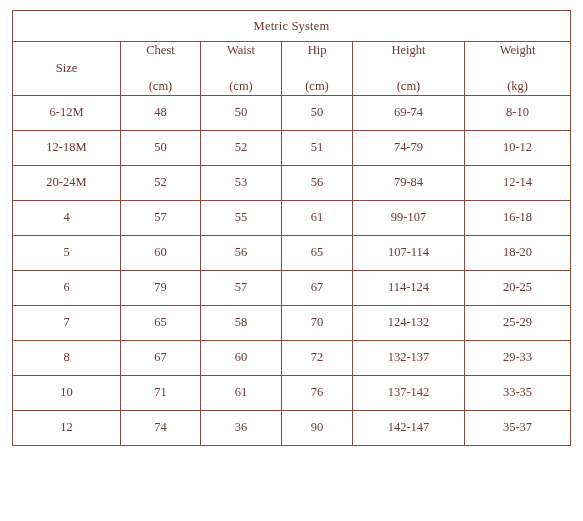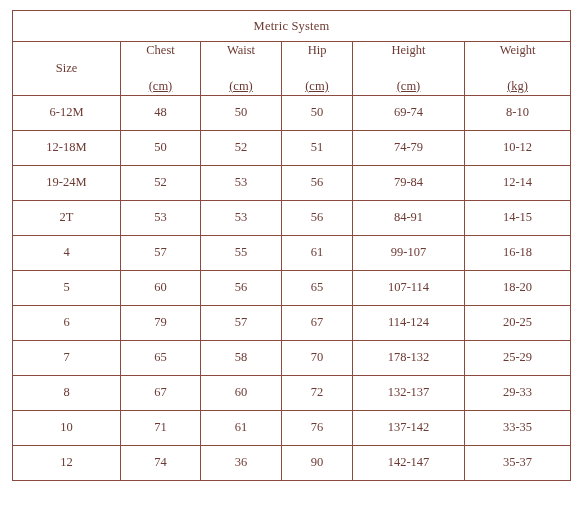--- a/index.html
+++ b/index.html
@@ -52,21 +52,20 @@
   }
 
   .head-cell {
     height: 52px !important;
     font-size: 12.5px;
   }
 
   .head-cell .unit {
     display: block;
     margin-top: 19px;
-    text-decoration: underline;
   }
 
   .c-size   { width: 108px; }
   .c-chest  { width: 80px; }
   .c-waist  { width: 81px; }
   .c-hip    { width: 71px; }
   .c-height { width: 112px; }
   .c-weight { width: 106px; }
 </style>
 </head>
@@ -126,34 +125,26 @@
         </tr>
         <tr>
           <td>12-18M</td>
           <td>50</td>
           <td>52</td>
           <td>51</td>
           <td>74-79</td>
           <td>10-12</td>
         </tr>
         <tr>
-          <td>19-24M</td>
+          <td>20-24M</td>
           <td>52</td>
           <td>53</td>
           <td>56</td>
           <td>79-84</td>
           <td>12-14</td>
-        </tr>
-        <tr>
-          <td>2T</td>
-          <td>53</td>
-          <td>53</td>
-          <td>56</td>
-          <td>84-91</td>
-          <td>14-15</td>
         </tr>
         <tr>
           <td>4</td>
           <td>57</td>
           <td>55</td>
           <td>61</td>
           <td>99-107</td>
           <td>16-18</td>
         </tr>
         <tr>
@@ -170,21 +161,21 @@
           <td>57</td>
           <td>67</td>
           <td>114-124</td>
           <td>20-25</td>
         </tr>
         <tr>
           <td>7</td>
           <td>65</td>
           <td>58</td>
           <td>70</td>
-          <td>178-132</td>
+          <td>124-132</td>
           <td>25-29</td>
         </tr>
         <tr>
           <td>8</td>
           <td>67</td>
           <td>60</td>
           <td>72</td>
           <td>132-137</td>
           <td>29-33</td>
         </tr>

